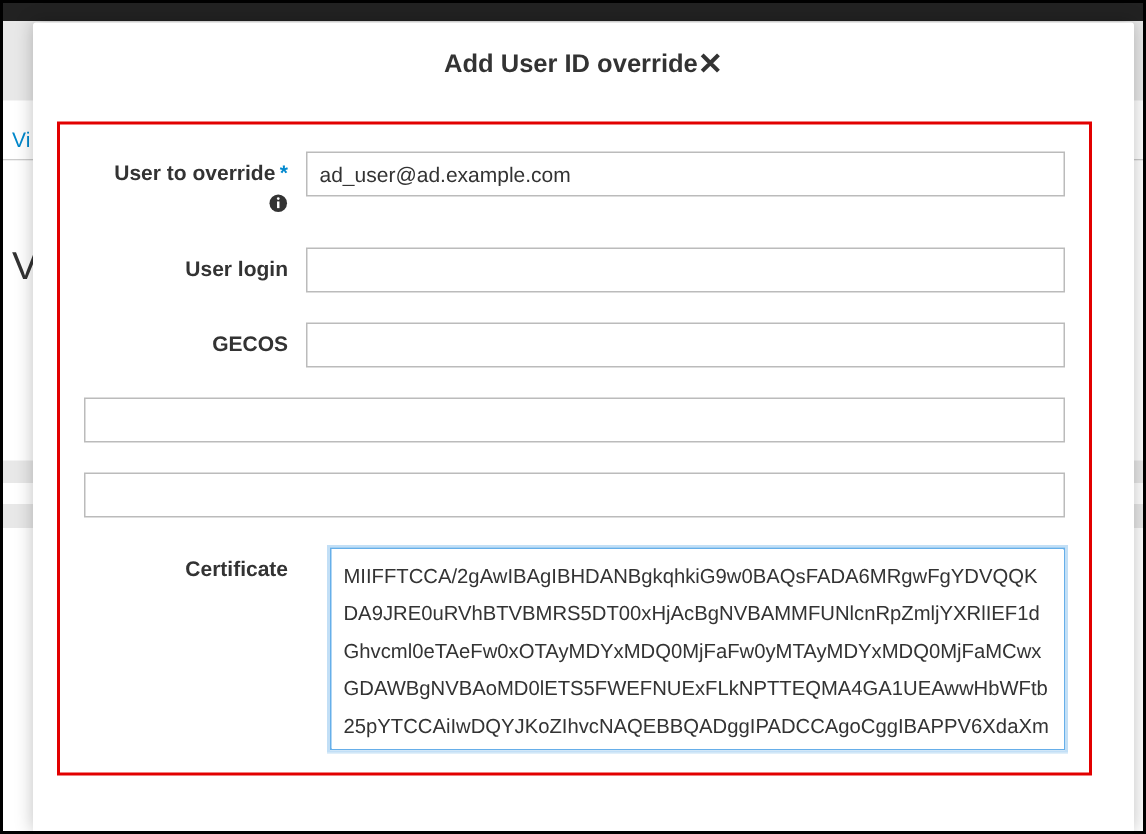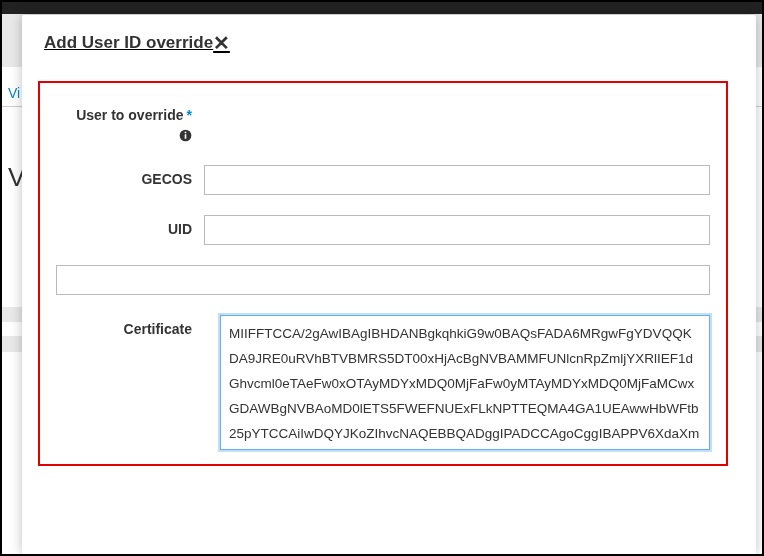--- a/index.html
+++ b/index.html
@@ -80,23 +80,22 @@
   left: 20px;
   right: 6px;
   bottom: 0;
   background: #fff;
   border-radius: 2px 2px 0 0;
   box-shadow: 0 0 12px rgba(0,0,0,0.25);
 }
 .modal-header {
   padding: 18px 22px;
   display: flex;
-  justify-content: flex-start;
+  justify-content: center;
   align-items: center;
-  text-decoration: underline;
 }
 .modal-title {
   font-size: 17px;
   font-weight: 600;
   color: #333;
 }
 .close-btn {
   font-size: 20px;
   font-weight: 700;
   color: #333;
@@ -187,32 +186,40 @@
         <div class="label-cell">
           <span>User to override</span><span class="req-star">*</span>
           <div class="info-icon">
             <svg width="13" height="13" viewBox="0 0 16 16" fill="#333">
                 <circle cx="8" cy="8" r="7.2"></circle>
                 <rect x="7" y="6.5" width="2" height="5.5" fill="#fff"></rect>
                 <circle cx="8" cy="4.2" r="1.1" fill="#fff"></circle>
               </svg>
           </div>
         </div>
-      </div>
-
+        <div class="input-cell">
+          <input type="text" value="ad_user@ad.example.com" style="">
+        </div>
+      </div>
+
+      <div class="form-row">
+        <div class="label-cell">User login</div>
+        <div class="input-cell">
+          <input type="text" value="" style="">
+        </div>
+      </div>
 
       <div class="form-row">
         <div class="label-cell">GECOS</div>
         <div class="input-cell">
           <input type="text" value="" style="">
         </div>
       </div>
 
       <div class="form-row">
-        <div class="label-cell">UID</div>
         <div class="input-cell">
           <input type="text" value="" style="">
         </div>
       </div>
 
       <div class="form-row">
         <div class="input-cell">
           <input type="text" value="" style="">
         </div>
       </div>

